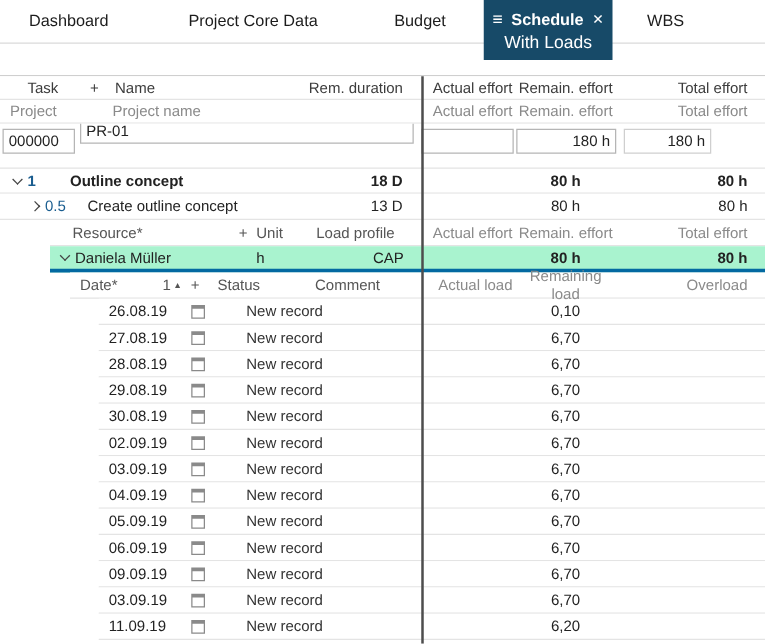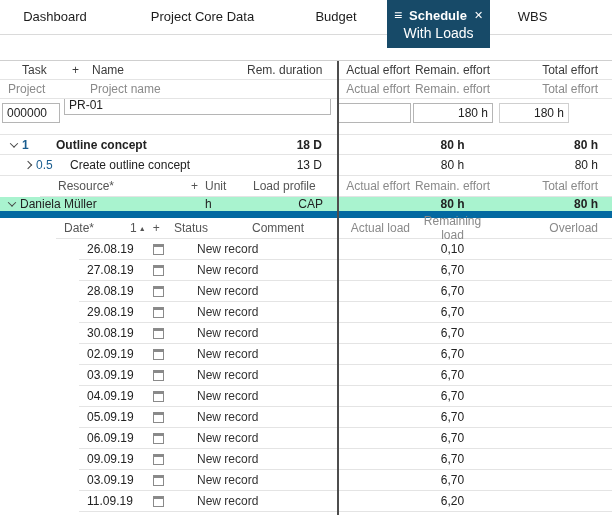--- a/index.html
+++ b/index.html
@@ -58,21 +58,21 @@
   .t-name{flex:1;overflow:hidden;text-overflow:ellipsis}
 
   .res-hdr{margin-left:40px}
   .res-hdr .left{padding-left:18px;color:#555}
   .rh-label{flex:1}
   .rh-plus{width:14px;cursor:pointer}
   .rh-unit{width:48px}
   .rh-lp{width:84px;text-align:left;padding-right:14px}
   .res-hdr .rsec{color:#8a8a8a}
 
-  .res-row{background:#a9f3cf;border-bottom:7px solid #0369a1}
+  .res-row{margin-left:40px;background:#a9f3cf;border-bottom:3px solid #0369a1}
   .res-row .left{padding-left:4px}
   .res-name{flex:1;overflow:hidden}
   .res-unit{width:48px}
   .res-lp{width:84px;text-align:right;padding-right:14px}
   .res-row .c-rem,.res-row .c-tot{font-weight:700}
 
   .date-hdr{margin-left:56px;color:#555}
   .date-hdr .left{padding-left:8px}
   .dh-date{width:66px}
   .dh-sort{width:44px;display:flex;align-items:center;gap:2px}

